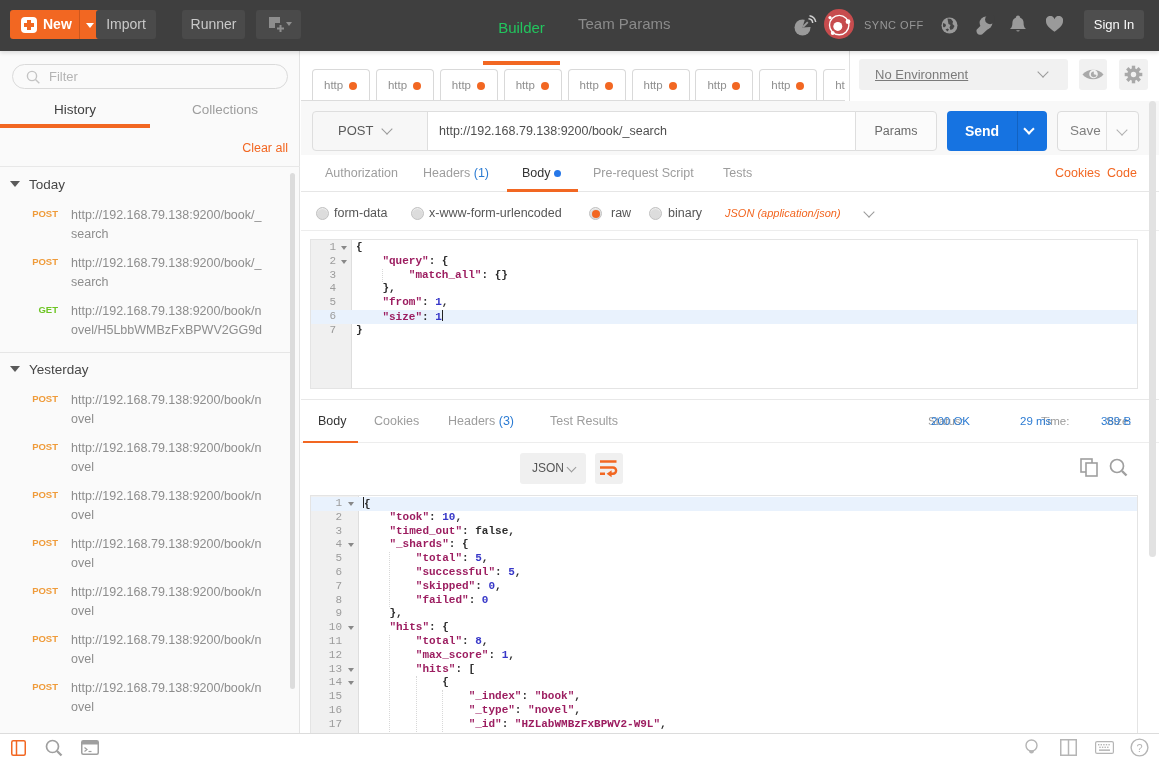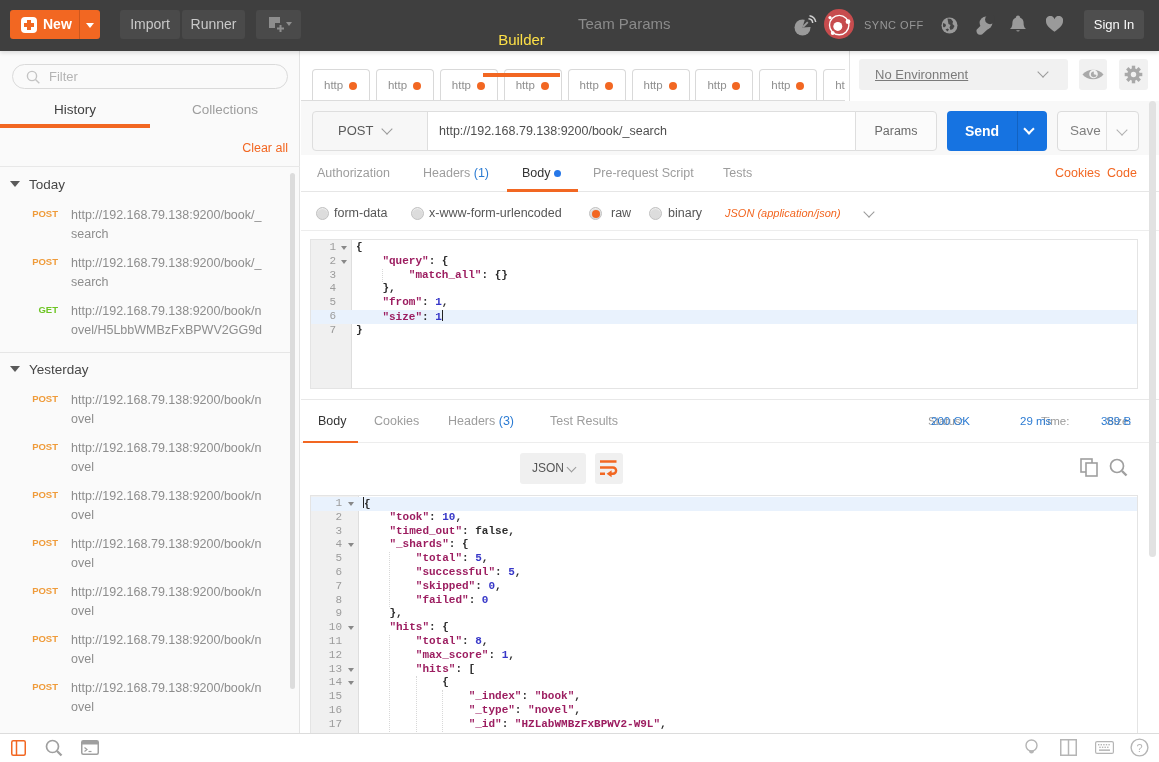--- a/index.html
+++ b/index.html
@@ -15,22 +15,22 @@
 #newbtn { position:absolute; left:10px; top:10px; width:90px; height:29px;
   background:#f26722; border-radius:3px; }
 #newbtn .plus { position:absolute; left:11px; top:7px; width:16px; height:16px;
   background:#fff; border-radius:4px; }
 #newbtn .plus:before { content:""; position:absolute; left:6.2px; top:3px; width:3.5px; height:10px; background:#f26722; }
 #newbtn .plus:after { content:""; position:absolute; left:3px; top:6.2px; width:10px; height:3.5px; background:#f26722; }
 #newbtn .lbl { position:absolute; left:33px; top:0; line-height:29px; color:#fff; font-size:14px; font-weight:bold; }
 #newbtn .div { position:absolute; left:69px; top:0; width:1px; height:29px; background:rgba(0,0,0,0.15); }
 #newbtn .car { position:absolute; left:76px; top:13px; width:0; height:0;
   border-left:4.5px solid transparent; border-right:4.5px solid transparent; border-top:5.5px solid #fff; }
-#builder { position:absolute; left:483px; top:16px; width:77px; height:61px; text-align:center;
-  color:#fde047; font-size:15px; line-height:48px; }
+#builder { position:absolute; left:483px; top:4px; width:77px; height:61px; text-align:center;
+  color:#22c55e; font-size:15px; line-height:48px; }
 #builder .ul { position:absolute; left:0; bottom:0; width:77px; height:4px; background:#f26722; }
 #teamlib { position:absolute; left:578px; top:0; height:51px; color:#8b8b8b; font-size:15px; line-height:48px; }
 #syncoff { position:absolute; left:864px; top:0; height:51px; color:#979797; font-size:11px;
   line-height:51px; letter-spacing:0.5px; }
 #signin { position:absolute; left:1084px; top:10px; width:60px; height:29px; background:#4e4e4e;
   border-radius:3px; color:#fafafa; font-size:13px; text-align:center; line-height:29px; }
 #redcirc { position:absolute; left:824px; top:9px; width:30px; height:30px; border-radius:50%;
   background:#c74c4e; }
 
 
@@ -164,21 +164,21 @@
 <body>
 <div id="stage">
 
 <div id="header">
   <div id="newbtn">
         <span class="plus"></span>
         <span class="lbl">New</span>
         <span class="div"></span>
         <span class="car"></span>
       </div>
-  <div class="hbtn" style="left:120px; width:60px;">Import</div>
+  <div class="hbtn" style="left:96px; width:60px;">Import</div>
   <div class="hbtn" style="left:182px; width:63px;">Runner</div>
   <div class="hbtn" style="left:256px; width:45px;">
     <svg width="26" height="20" viewBox="0 0 26 20" style="margin-top:5px;">
       <rect x="3" y="2" width="11" height="11" fill="#8e8e8e"></rect>
       <rect x="9" y="8" width="9" height="9" fill="#4a4a4a"></rect>
       <rect x="13.5" y="10" width="2" height="7" fill="#8e8e8e"></rect>
       <rect x="11" y="12.5" width="7" height="2" fill="#8e8e8e"></rect>
       <path d="M20 7 l6 0 -3 4z" fill="#8e8e8e"></path>
     </svg>
   </div>
@@ -369,21 +369,21 @@
           <span class="div"></span>
       <span class="chev" style="left:78px; top:14px; border-color:#fff; border-width:2px;"></span>
         </div>
     <div id="savebtn">
           <span class="t">Save</span>
           <span class="div"></span>
       <span class="chev" style="left:60px; top:14px; border-color:#b0b0b0;"></span>
         </div>
   </div>
   <div id="reqtabs">
-    <span class="rqt" style="left:16px;">Authorization</span>
+    <span class="rqt" style="left:24px;">Authorization</span>
     <span class="rqt" style="left:122px;">Headers <span style="color:#2b7bd3;">(1)</span></span>
     <span class="rqt" style="left:221px; color:#333;">Body</span>
     <span id="bodydot"></span>
     <span class="rqt" style="left:292px;">Pre-request Script</span>
     <span class="rqt" style="left:422px;">Tests</span>
     <span class="rqt" style="left:754px; color:#f26722;">Cookies</span>
     <span class="rqt" style="left:806px; color:#f26722;">Code</span>
     <span class="ul"></span>
   </div>
   <div id="radiorow">

